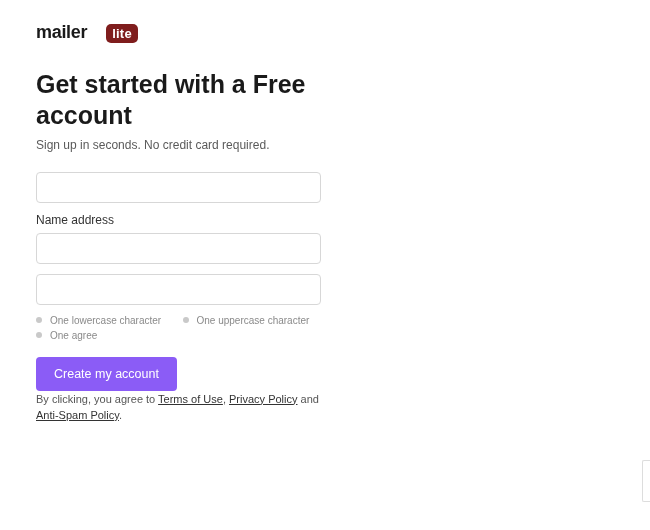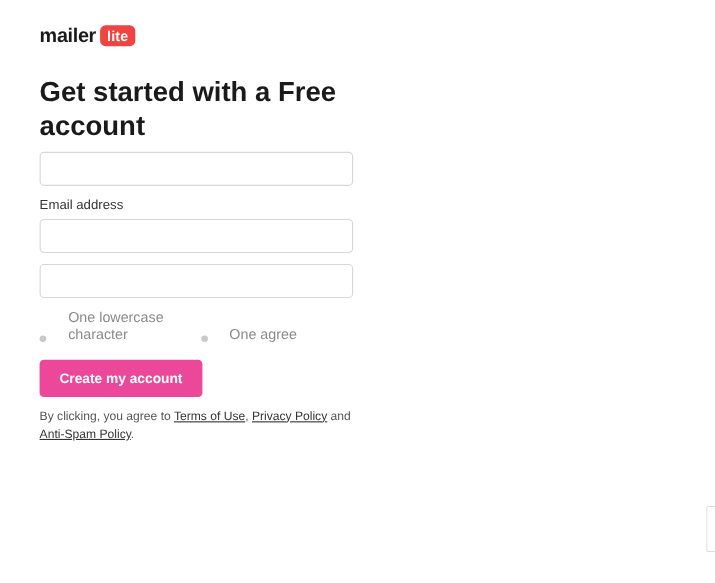--- a/index.html
+++ b/index.html
@@ -11,32 +11,32 @@
   overflow: hidden;
   color: #1a1a1a;
 }
 .left {
   width: 54%;
   background: #fff;
   padding: 22px 30px 10px 36px;
 }
 .logo {
   display: flex;
-  align-items: center;
-  gap: 4px;
+  align-items: flex-end;
+  gap: 19px;
   margin-bottom: 26px;
 }
 .logo-text {
   font-size: 18px;
   font-weight: 700;
   color: #1a1a1a;
   letter-spacing: -0.3px;
 }
 .logo-badge {
-  background: #ef4444;
+  background: #7f1d1d;
   color: #fff;
   font-size: 13px;
   font-weight: 700;
   padding: 2px 6px;
   border-radius: 5px;
   letter-spacing: 0.2px;
 }
 h1 {
   font-size: 25px;
   font-weight: 800;
@@ -67,42 +67,41 @@
 }
 .pw-reqs {
   display: grid;
   grid-template-columns: 1fr 1fr;
   gap: 4px 8px;
   margin-top: 8px;
   margin-bottom: 16px;
 }
 .pw-req {
   display: flex;
-  align-items: flex-end;
-  gap: 20px;
-  font-size: 13px;
+  align-items: center;
+  gap: 8px;
+  font-size: 10px;
   color: #8a8a8a;
 }
 .pw-dot {
   width: 6px;
   height: 6px;
   border-radius: 50%;
   background: #c9c9c9;
   flex-shrink: 0;
 }
 .submit-btn {
-  background: #ec4899;
+  background: #8b5cf6;
   color: #fff;
   border: none;
   border-radius: 4px;
   padding: 10px 18px;
   font-size: 12.5px;
-  font-weight: 700;
+  font-weight: 400;
   cursor: pointer;
-  margin-bottom: 10px;
 }
 .terms {
   font-size: 11px;
   color: #555;
   line-height: 1.5;
 }
 .terms a {
   color: #333;
   text-decoration: underline;
 }
@@ -123,36 +122,41 @@
 <body>
 
 <div class="wrap">
 <div class="left">
   <div class="logo">
     <span class="logo-text">mailer</span>
     <span class="logo-badge">lite</span>
   </div>
 
   <h1>Get started with a Free account</h1>
+  <p class="subtitle">Sign up in seconds. No credit card required.</p>
 
   <div class="field">
     <input class="field-input" type="text" value="" style="">
   </div>
   <div class="field">
-    <div class="field-label">Email address</div>
+    <div class="field-label">Name address</div>
     <input class="field-input" type="email" value="" style="">
   </div>
   <div class="field">
     <input class="field-input" type="password" value="" style="">
   </div>
 
   <div class="pw-reqs">
     <div class="pw-req">
           <span class="pw-dot"></span>
           <span>One lowercase character</span>
+        </div>
+    <div class="pw-req">
+          <span class="pw-dot"></span>
+          <span>One uppercase character</span>
         </div>
     <div class="pw-req">
           <span class="pw-dot"></span>
           <span>One agree</span>
         </div>
   </div>
 
   <button class="submit-btn">Create my account</button>
 
   <p class="terms">

